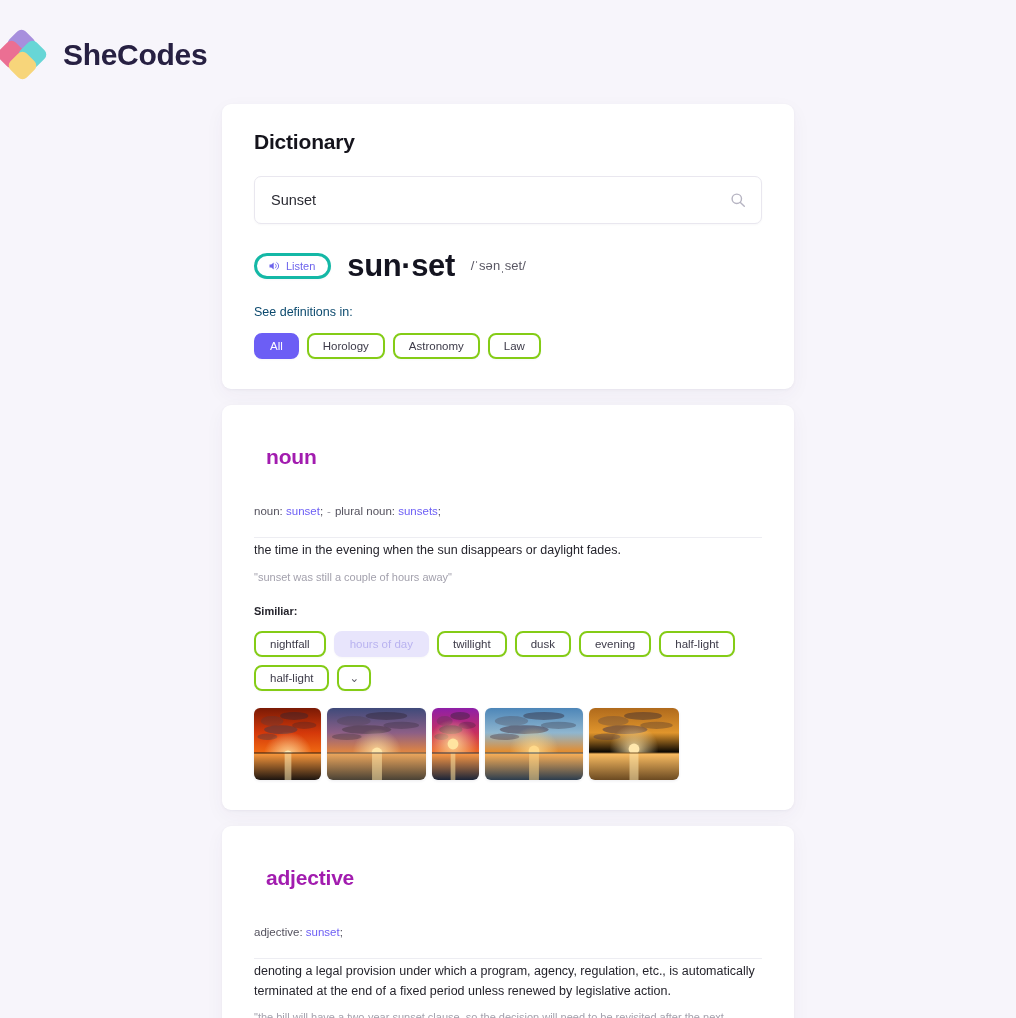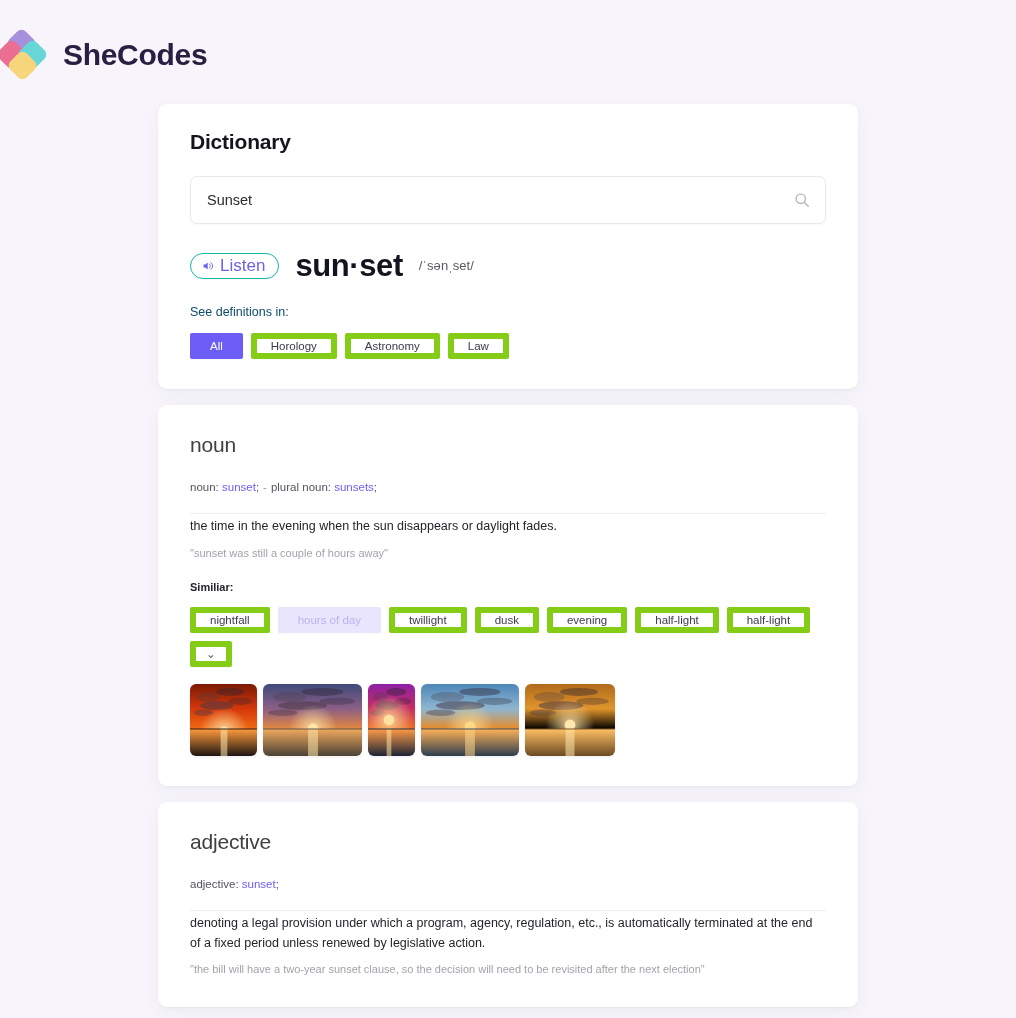--- a/index.html
+++ b/index.html
@@ -35,21 +35,21 @@
   .logo-text {
     font-size: 30px;
     font-weight: 700;
     color: #272042;
     letter-spacing: -0.3px;
   }
 
   
   .wrap { width: 1016px; }
   .card {
-    width: 700px;
+    width: 572px;
     margin: 0 auto 16px auto;
     background: #ffffff;
     border-radius: 9px;
     box-shadow: 0 1px 3px rgba(60,50,90,0.055), 0 6px 20px rgba(60,50,90,0.045);
     padding: 28px 32px 30px 32px;
   }
   .card.search-card { padding: 26px 32px 30px 32px; }
 
   h1.page-title {
     margin: 0 0 22px 0;
@@ -95,26 +95,26 @@
     align-items: center;
     gap: 16px;
     margin-top: 26px;
   }
   .listen-btn {
     display: inline-flex;
     align-items: center;
     gap: 6px;
     height: 26px;
     padding: 0 13px 0 11px;
-    border: 1px solid #14b8a6;
+    border: 3px solid #14b8a6;
     border-radius: 13px;
     background: #fff;
     color: #6c63ec;
     font-family: "Liberation Sans", sans-serif;
-    font-size: 17px;
+    font-size: 11px;
     cursor: pointer;
     box-shadow: 0 1px 2px rgba(60,50,90,0.04);
   }
   .speaker-icon { width: 12px; height: 12px; display: inline-flex; }
   .headword {
     font-size: 31px;
     font-weight: 700;
     color: #141420;
     letter-spacing: -0.4px;
     line-height: 1;
@@ -133,22 +133,22 @@
 
   
   .chip-row { display: flex; flex-wrap: wrap; gap: 8px; margin-top: 14px; }
   .chip {
     height: 26px;
     min-width: 42px;
     padding: 0 14px;
     display: inline-flex;
     align-items: center;
     justify-content: center;
-    border: 6px solid #84cc16;
-    border-radius: 2px;
+    border: 2px solid #84cc16;
+    border-radius: 8px;
     background: #fff;
     color: #3c3a48;
     font-size: 11.5px;
     font-family: "Liberation Sans", sans-serif;
     cursor: pointer;
     box-shadow: 0 1px 2px rgba(60,50,90,0.035);
     white-space: nowrap;
   }
   .chip.active {
     background: #6c5ef5;
@@ -157,24 +157,24 @@
   }
   .chip.hovered {
     background: #e8e5fc;
     border-color: #e8e5fc;
     color: #b9b3f0;
   }
   .chip.chevron { padding: 0 10px; min-width: 30px; color: #55535f; }
 
   
   h2.pos {
-    margin: 0;
+    margin: 12px;
     font-size: 21px;
-    font-weight: 400;
-    color: #404040;
+    font-weight: 700;
+    color: #a21caf;
     letter-spacing: -0.2px;
     display: inline-block;
     vertical-align: middle;
   }
   .pos-head { display: flex; align-items: center; gap: 11px; }
 
   .inflections {
     margin-top: 20px;
     font-size: 11.5px;
     line-height: 1.75;

